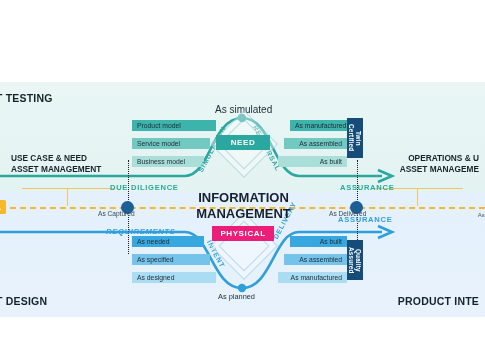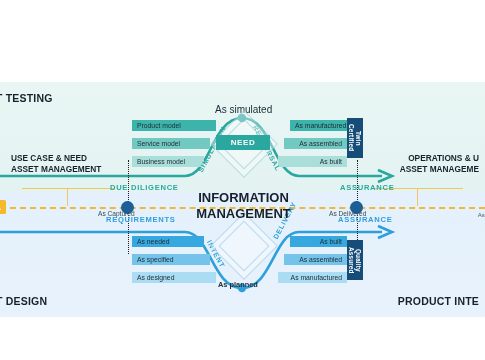--- a/index.html
+++ b/index.html
@@ -73,21 +73,21 @@
   .nl-l{left:98px;}
   .nl-r{left:329px;}
 
   
   .peak-label{
     position:absolute;font-size:10px;color:#20303a;white-space:nowrap;
     left:215px;top:104px;
   }
   .trough-label{
     position:absolute;font-size:7.4px;color:#20303a;white-space:nowrap;
-    left:218px;top:280px;font-weight:bold;
+    left:218px;top:292px;
   }
 
   
   .bar{
     position:absolute;height:11px;line-height:11px;font-size:6.8px;
     color:#203038;padding:0 5px;box-sizing:border-box;white-space:nowrap;
   }
   .bar.right{text-align:right;}
   .bar.left{text-align:left;}
 
@@ -113,21 +113,21 @@
 
   
   .stage-h{
     position:absolute;font-size:7.6px;font-weight:bold;letter-spacing:0.7px;
     white-space:nowrap;
   }
   .sh-teal{color:#2aa79f;}
   .sh-blue{color:#2f9fdb;}
   .s-duedil{left:110px;top:183px;}
   .s-assur{left:340px;top:183px;}
-  .s-req{left:106px;top:215px;}
+  .s-req{left:106px;top:227px;font-style:italic;}
   .s-comm{left:338px;top:215px;}
 
   .stage-d{
     position:absolute;font-size:7px;font-weight:bold;letter-spacing:0.8px;
     white-space:nowrap;transform-origin:left top;
   }
   .sd-teal{color:#2aa79f;}
   .sd-blue{color:#2f9fdb;}
   .s-sim{left:197px;top:170px;transform:rotate(-62deg);}
   .s-reh{left:258px;top:124px;transform:rotate(62deg);}
@@ -238,17 +238,18 @@
   <div class="stage-d sd-teal s-reh">REHEARSAL</div>
   <div class="stage-d sd-blue s-int">INTENT</div>
   <div class="stage-d sd-blue s-del">DELIVERY</div>
 
   <div class="diamond dia-top"></div>
   <div class="diamond dia-top2"></div>
   <div class="badge badge-twin">NEED</div>
 
   <div class="diamond dia-bot"></div>
   <div class="diamond dia-bot2"></div>
+  <div class="badge badge-phys">PHYSICAL</div>
 
   <div class="center-text" style="white-space:pre;">INFORMATION
 MANAGEMENT</div>
 
 </div>
 
 </body></html>

